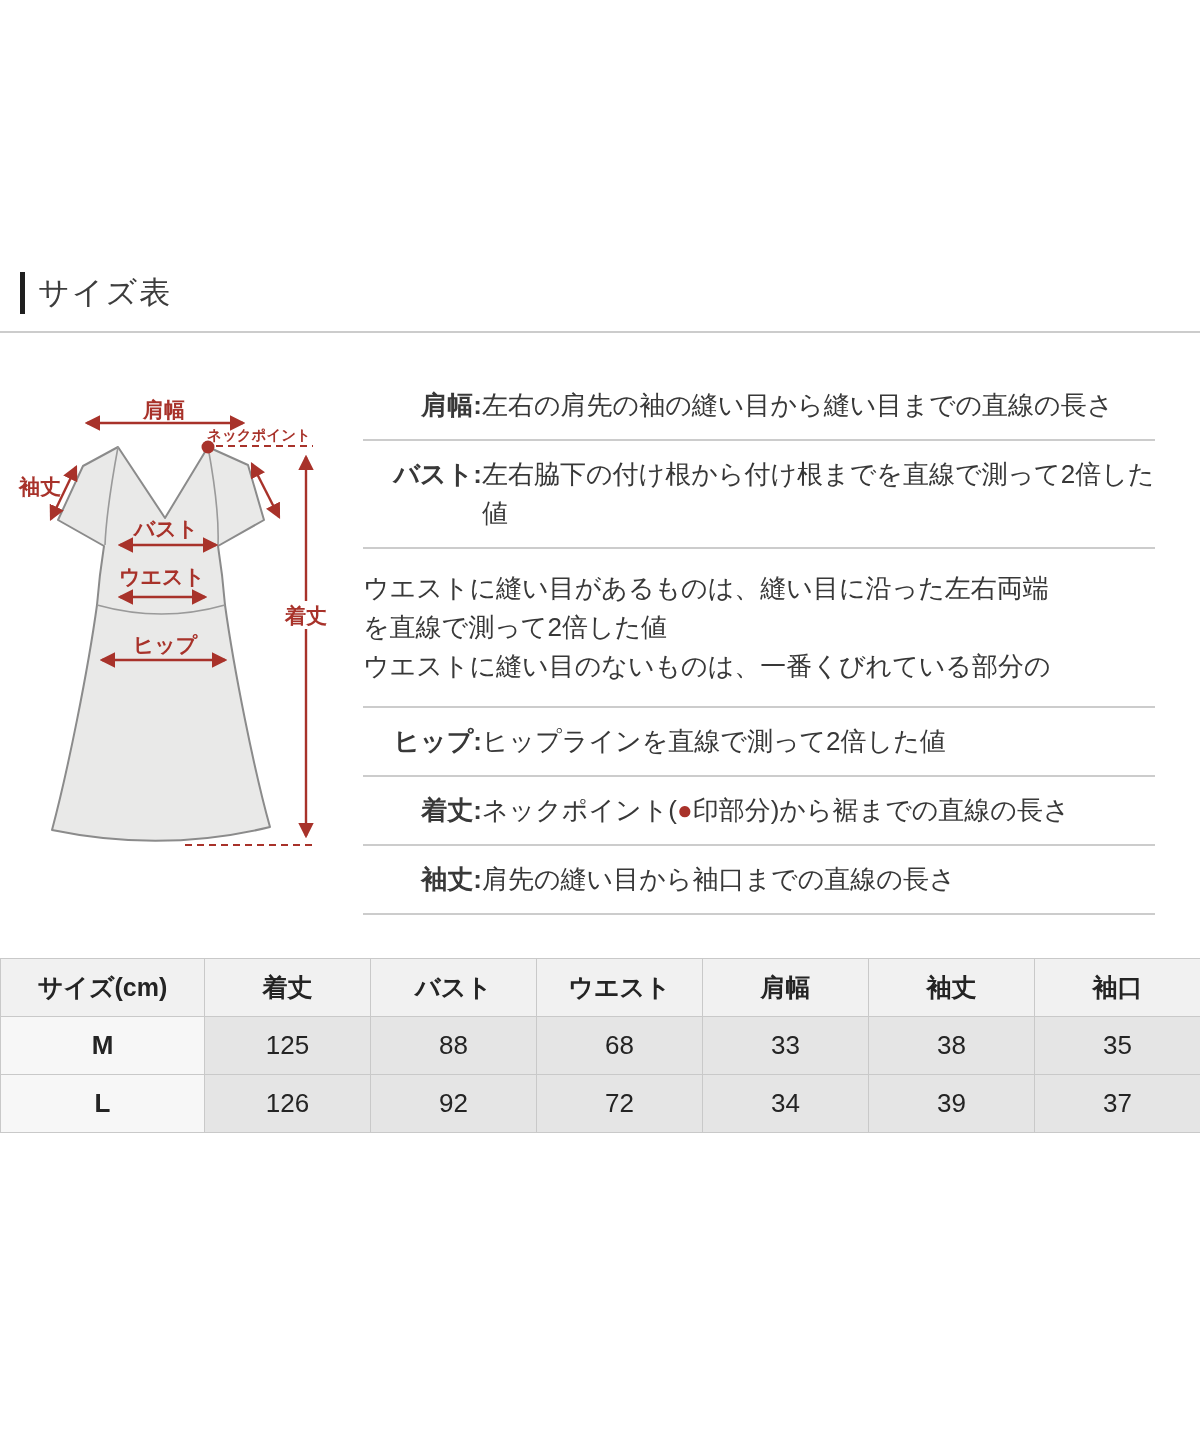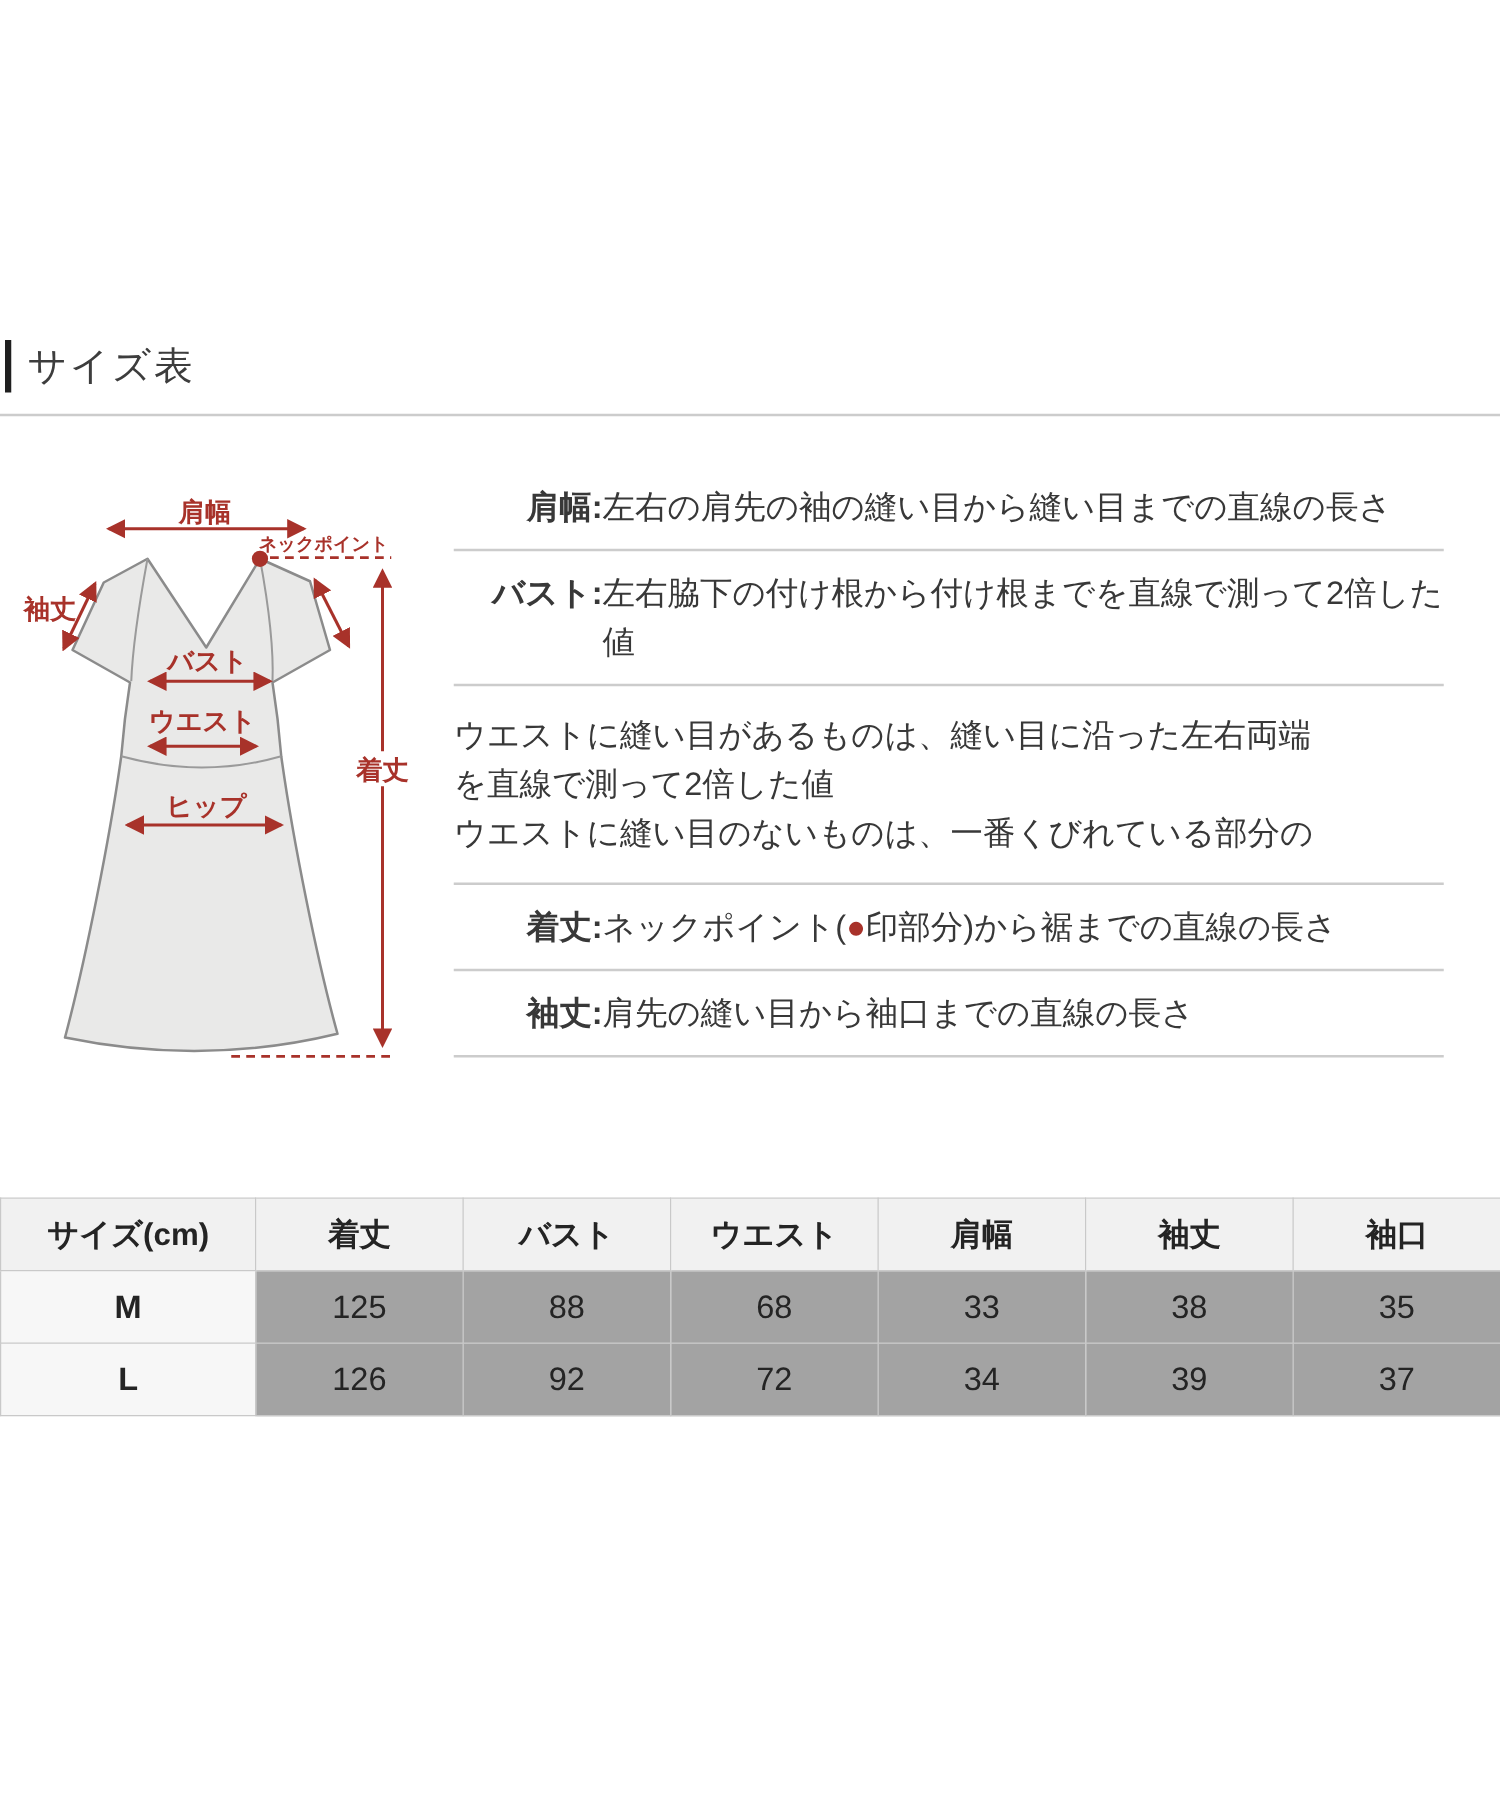--- a/index.html
+++ b/index.html
@@ -7,21 +7,21 @@
   body {
     width: 1200px; height: 1440px;
     font-family: "Liberation Sans", "DejaVu Sans", sans-serif;
     color: #333333;
     position: relative;
     overflow: hidden;
   }
 
   
   .title-row {
-    position: absolute; top: 272px; left: 4px;
+    position: absolute; top: 272px; left: 20px;
     display: flex; align-items: center;
   }
   .title-bar {
     width: 5px; height: 42px; background: #1f1f1f; margin-right: 13px;
   }
   .page-title {
     font-size: 31px; font-weight: 500; color: #3d3d3d; letter-spacing: 2px;
   }
   .title-divider {
     position: absolute; top: 331px; left: 0; width: 1200px;
@@ -59,21 +59,21 @@
   .size-table th, .size-table td {
     border: 1.5px solid #c9c9c9;
     height: 58px;
     text-align: center; vertical-align: middle;
     font-size: 26px; color: #242424; margin-top: 11px;
   }
   .size-table thead th {
     background: #f1f1f1; font-weight: 700; font-size: 25px;
   }
   .size-table tbody th { background: #f7f7f7; font-weight: 700; }
-  .size-table tbody td { background: #a3a3a3; font-weight: 400; }
+  .size-table tbody td { background: #e5e5e5; font-weight: 400; }
 </style>
 </head>
 <body>
 
 <div class="page">
 
   <div class="title-row">
     <div class="title-bar"></div>
     <div class="page-title">サイズ表</div>
   </div>
@@ -142,20 +142,26 @@
     </div>
 
     <div class="def-row multi">
       <div class="def-desc">
         <div>ウエストに縫い目があるものは、縫い目に沿った左右両端</div>
         <div>を直線で測って2倍した値</div>
         <div>ウエストに縫い目のないものは、一番くびれている部分の</div>
       </div>
     </div>
 
+    <div class="def-row">
+      <div class="def-term">ヒップ:</div>
+      <div class="def-desc">
+        <div>ヒップラインを直線で測って2倍した値</div>
+      </div>
+    </div>
 
     <div class="def-row">
       <div class="def-term">着丈:</div>
       <div class="def-desc">
         <div><span>ネックポイント(</span><span class="def-dot">●</span><span>印部分)から裾までの直線の長さ</span></div>
       </div>
     </div>
 
     <div class="def-row">
       <div class="def-term">袖丈:</div>

